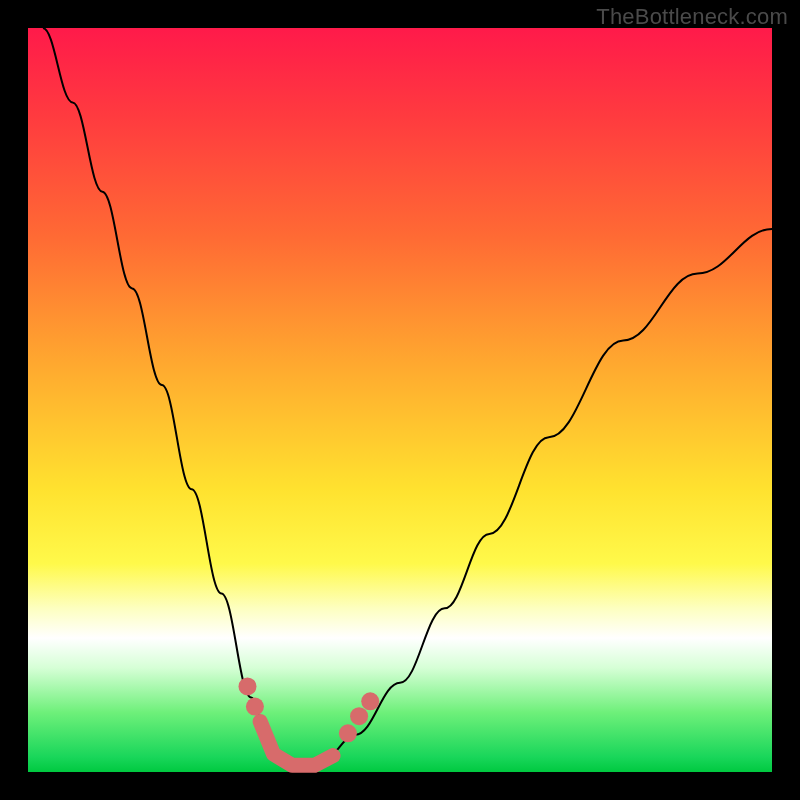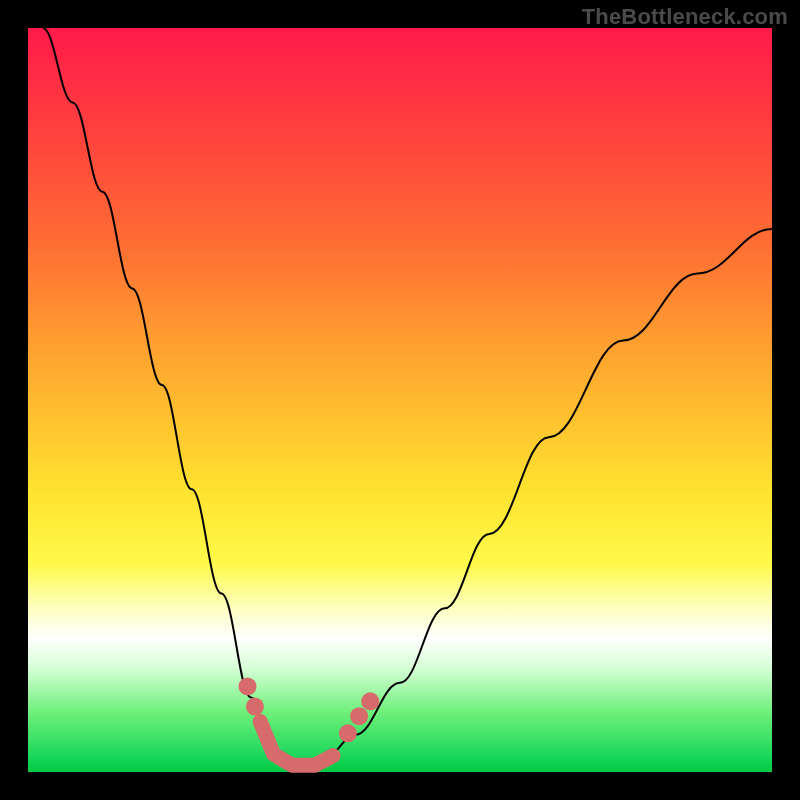--- a/index.html
+++ b/index.html
@@ -30,21 +30,21 @@
       #19d65a 98%,
       #00c940 100%
     );
   }
   .watermark {
     position: absolute;
     top: 4px;
     right: 12px;
     font-family: Arial, Helvetica, sans-serif;
     font-size: 22px;
-    font-weight: 700;
+    font-weight: 400;
     color: #4a4a4a;
     letter-spacing: 0.2px;
     user-select: none;
   }
   svg.plot {
     position: absolute;
     inset: 0;
     width: 100%;
     height: 100%;
     overflow: visible;

